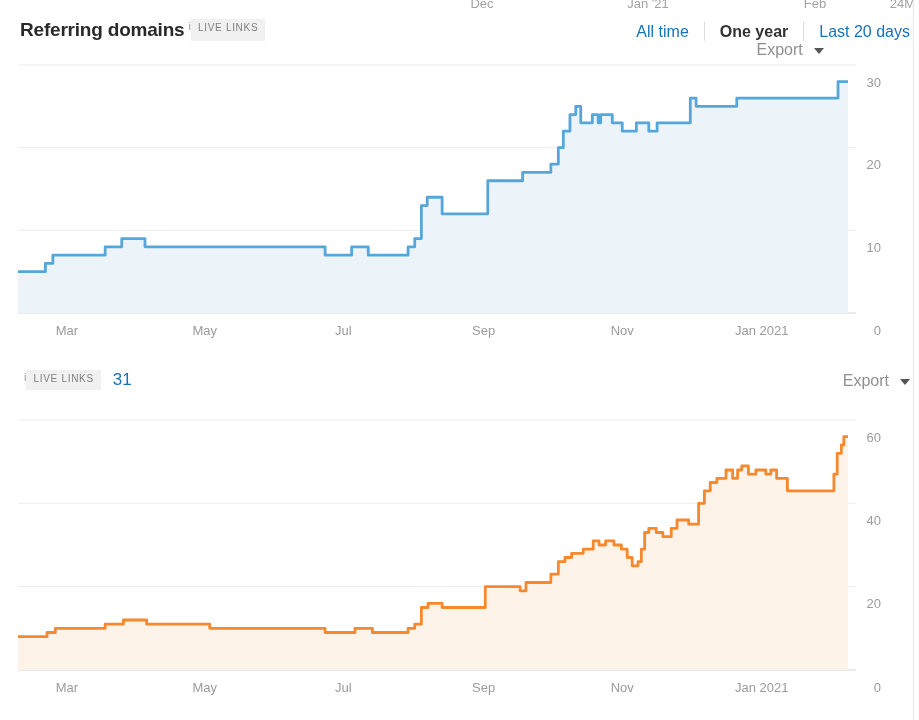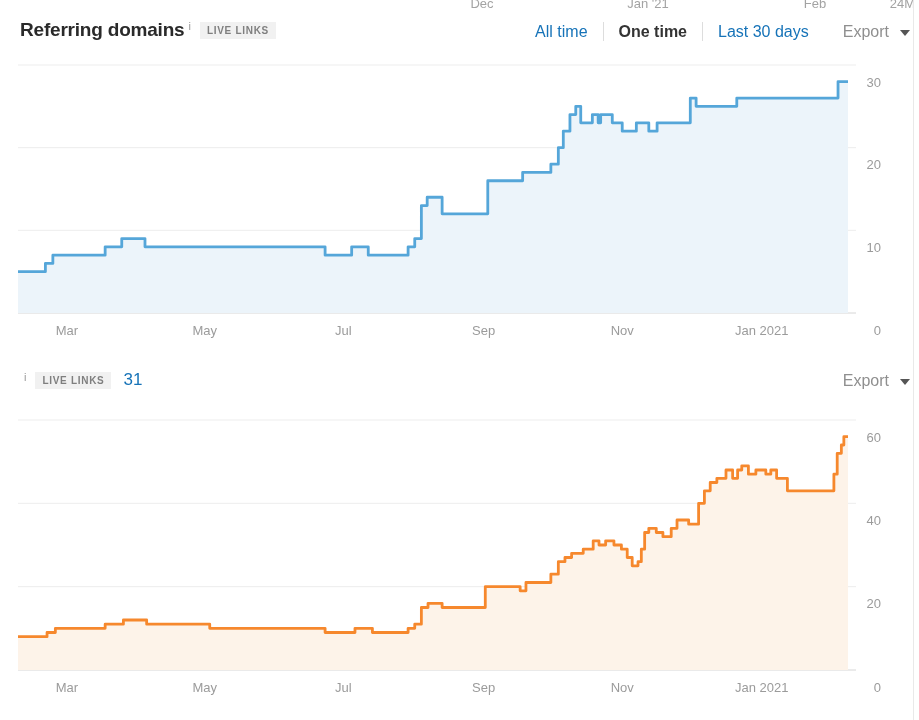--- a/index.html
+++ b/index.html
@@ -3,24 +3,24 @@
 <meta charset="utf-8">
 <style>
   html,body{margin:0;padding:0;background:#fff;}
   #page{position:relative;width:919px;height:720px;overflow:hidden;background:#fff;
         font-family:"Liberation Sans",sans-serif;padding-left:32px;-webkit-font-smoothing:antialiased;}
   .right-border{position:absolute;top:0;left:913px;width:1px;height:720px;background:#e9e9e9;}
   
   .top-strip{position:absolute;top:0;left:0;width:913px;height:10px;overflow:hidden;}
   .top-strip span{position:absolute;top:-4px;font-size:13px;color:#a3a3a3;white-space:nowrap;}
   
-  .title-row{position:absolute;left:20px;display:flex;align-items:center;}
+  .title-row{position:absolute;left:20px;display:flex;}
   .sec-title{font-size:19px;font-weight:bold;color:#2a2a2a;letter-spacing:-0.2px;}
   .info{font-size:11px;color:#9a9a9a;margin-left:4px;align-self:flex-start;line-height:14px;cursor:default;}
-  .badge{margin-left:9px;font-size:10px;font-weight:bold;color:#7f7f7f;background:#f1f1f1;
+  .badge{font-size:10px;font-weight:normal;color:#7f7f7f;background:#f1f1f1;
          padding:3px 7px;border-radius:0;letter-spacing:0.7px;white-space:nowrap;}
   .live-value{margin-left:12px;font-size:17px;color:#1673b8;cursor:pointer;}
   .controls{position:absolute;right:41px;display:flex;align-items:center;font-size:16px;}
   .tabs{display:flex;align-items:center;}
   .tab{color:#1673b8;cursor:pointer;white-space:nowrap;}
   .tab.active{color:#333;font-weight:bold;cursor:default;}
   .tab-divider{width:1px;height:19px;background:#ddd;margin:0 15px;}
   .export{display:flex;align-items:center;color:#8f8f8f;cursor:pointer;margin-left:34px;justify-content:center;}
   .caret{width:0;height:0;border-left:5px solid transparent;border-right:5px solid transparent;
          border-top:6px solid #555;margin-left:11px;margin-top:2px;}
@@ -37,27 +37,27 @@
       <span style="left: 648px; transform: translateX(-50%);">Jan '21</span>
       <span style="left: 815px; transform: translateX(-50%);">Feb</span>
       <span style="left: 915px; transform: translateX(-100%);">24M</span>
     </div>
 
   <div class="title-row" style="top:19px;">
     <span class="sec-title">Referring domains</span>
     <sup class="info">i</sup>
     <span class="badge">LIVE LINKS</span>
   </div>
-  <div class="controls" style="top:22px;">
+  <div class="controls" style="top:22px;flex-direction:column;">
     <nav class="tabs">
         <span class="tab">All time</span>
         <span class="tab-divider"></span>
-        <span class="tab active">One time</span>
+        <span class="tab active">One year</span>
         <span class="tab-divider"></span>
-        <span class="tab">Last 30 days</span>
+        <span class="tab">Last 20 days</span>
       </nav>
     <div class="export">
       <span>Export</span>
       <span class="caret"></span>
     </div>
   </div>
   <svg class="chart" style="top:55px;" width="919" height="292">
       <line x1="18" x2="856" y1="258" y2="258" stroke="#d6d6d6" stroke-width="1"></line>
       <text x="881" y="279.5" text-anchor="end">0</text>
       <line x1="18" x2="856" y1="175.33333333333334" y2="175.33333333333334" stroke="#ededed" stroke-width="1"></line>

